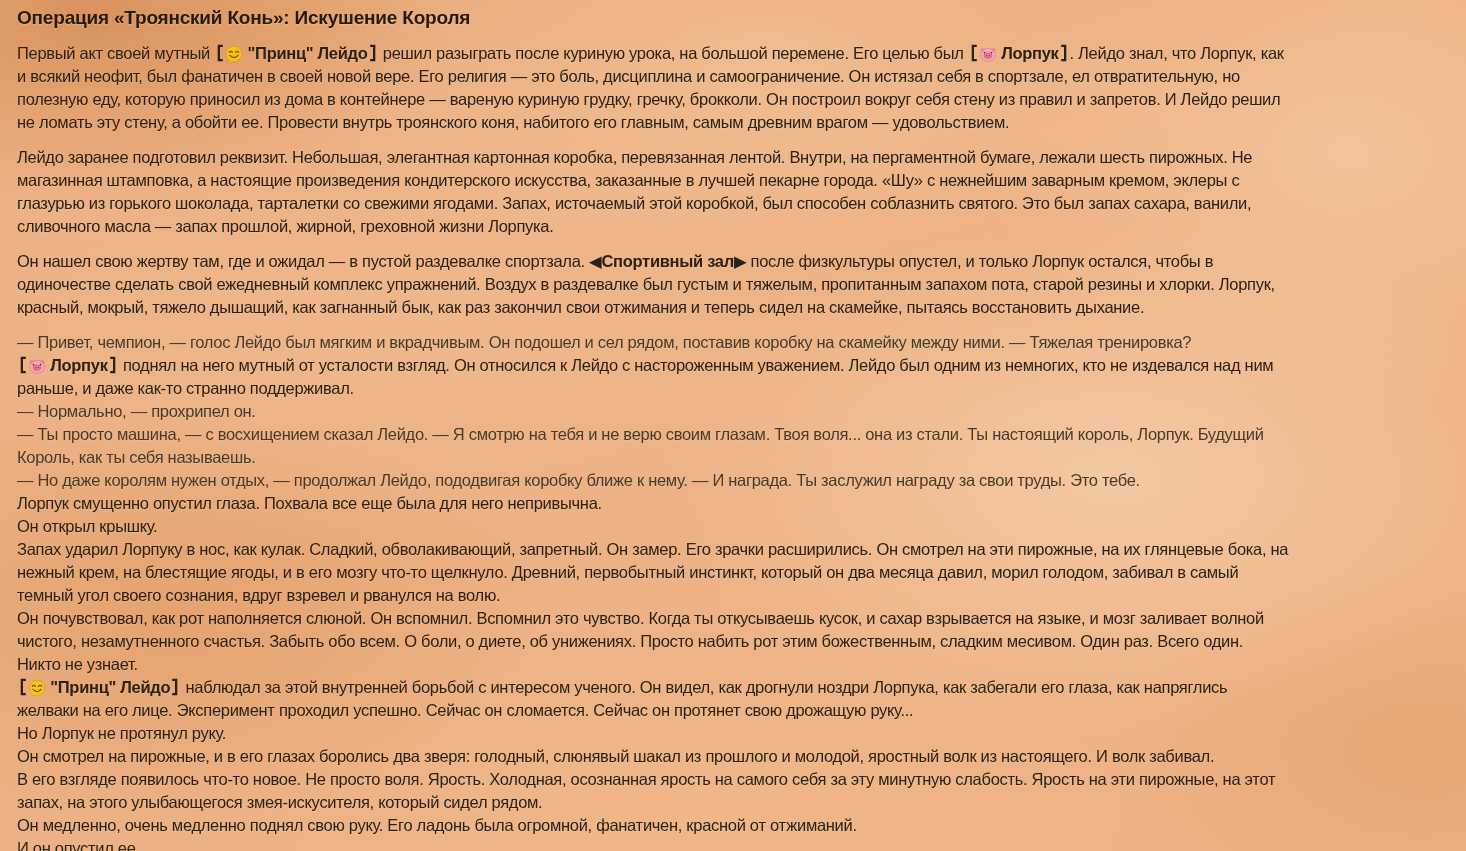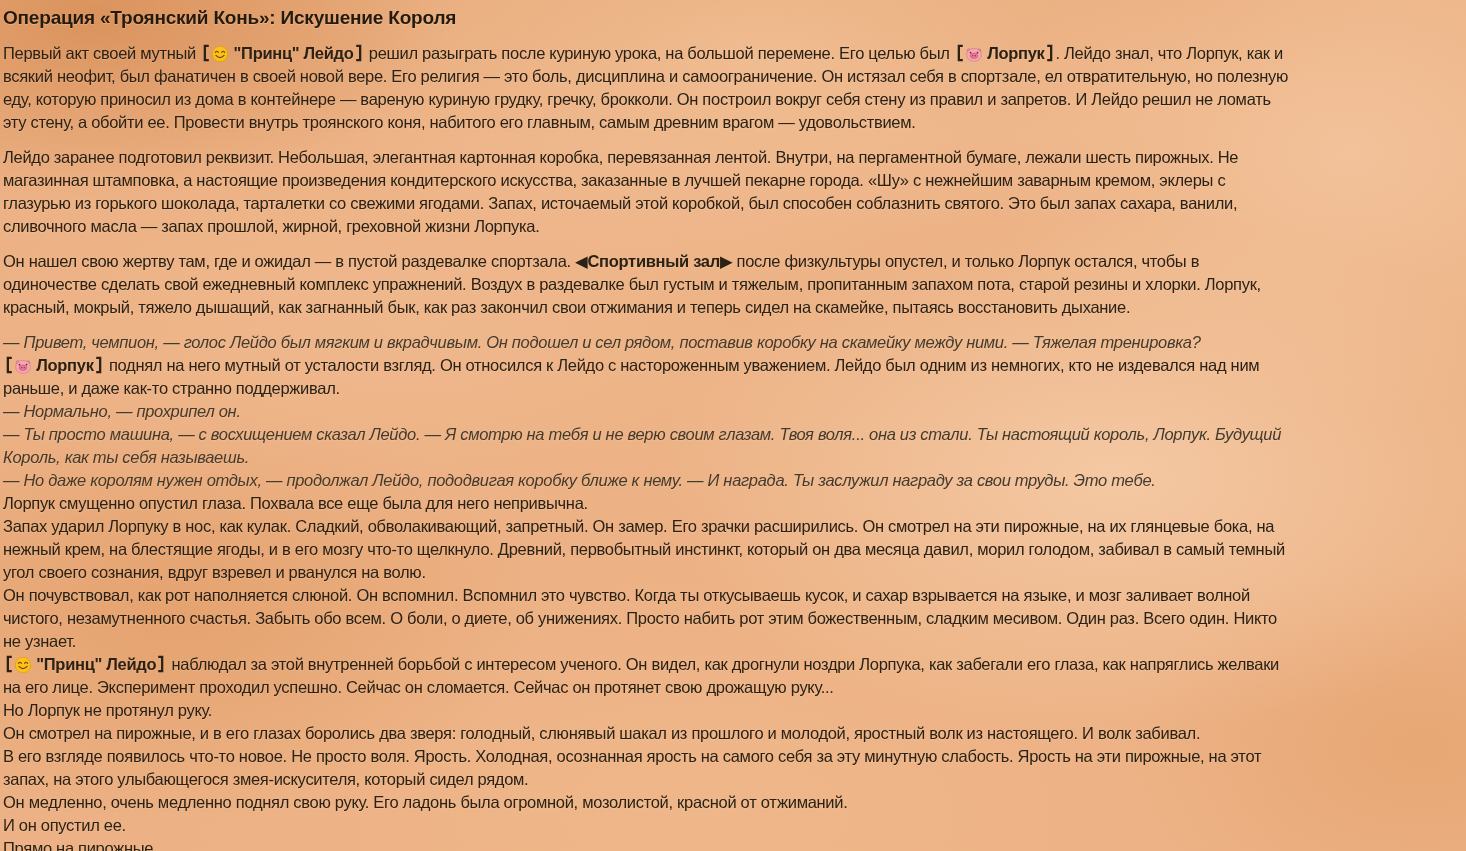--- a/index.html
+++ b/index.html
@@ -21,41 +21,41 @@
       radial-gradient(ellipse 640px 360px at 76% 56%, rgba(249,215,182,0.62), transparent 72%),
       radial-gradient(ellipse 520px 300px at 12% 72%, rgba(221,148,90,0.50), transparent 70%),
       radial-gradient(ellipse 820px 380px at 48% 96%, rgba(242,188,142,0.55), transparent 72%),
       radial-gradient(ellipse 420px 260px at 97% 88%, rgba(227,158,102,0.50), transparent 70%),
       radial-gradient(ellipse 900px 200px at 50% 0%,  rgba(216,146,88,0.35), transparent 75%);
   }
   .page {
     box-sizing: border-box;
     width: 1300px;
     height: 851px;
-    padding: 7px 11px 0 3px;
+    padding: 7px 11px 0 17px;
     border-radius: 18px;
   }
   .title {
     margin: 0 0 13px 0;
     font-size: 19px;
     font-weight: 700;
     letter-spacing: -0.2px;
     color: #241a0e;
     text-shadow: 0 1px 1px rgba(255,220,185,0.35);
   }
   .para {
     margin: 0;
     font-size: 16.5px;
     line-height: 23px;
     letter-spacing: -0.3px;
     color: #2b2114;
     text-shadow: 0 1px 1px rgba(255,222,190,0.25);
   }
   .para.spaced { margin-bottom: 12px; }
-  .para.italic { font-style: italic; color: #453a2b; }
+  .para.italic { color: #453a2b; }
   .para .b { font-weight: 700; }
   .icon {
     display: inline-block;
     line-height: 0;
   }
   .icon.emoji svg {
     width: 18px;
     height: 18px;
     vertical-align: -3.5px;
   }
@@ -109,32 +109,33 @@
             <circle cx="11.4" cy="12" r="0.8" fill="#7e2f3d"></circle>
             <circle cx="6.1" cy="8.5" r="0.9" fill="#57242d"></circle>
             <circle cx="13.9" cy="8.5" r="0.9" fill="#57242d"></circle>
           </svg></span><span class="b"> Лорпук</span><span class="icon bracket b"><svg viewBox="0 0 10 22">
             <path d="M1 2.2 H5.8 V19.8 H1" fill="none" stroke="currentColor" stroke-width="2.8"></path>
           </svg></span><span> поднял на него мутный от усталости взгляд. Он относился к Лейдо с настороженным уважением. Лейдо был одним из немногих, кто не издевался над ним раньше, и даже как-то странно поддерживал.</span></div>
       <div class="para italic"><span>— Нормально, — прохрипел он.</span></div>
       <div class="para italic"><span>— Ты просто машина, — с восхищением сказал Лейдо. — Я смотрю на тебя и не верю своим глазам. Твоя воля... она из стали. Ты настоящий король, Лорпук. Будущий Король, как ты себя называешь.</span></div>
       <div class="para italic"><span>— Но даже королям нужен отдых, — продолжал Лейдо, пододвигая коробку ближе к нему. — И награда. Ты заслужил награду за свои труды. Это тебе.</span></div>
       <div class="para"><span>Лорпук смущенно опустил глаза. Похвала все еще была для него непривычна.</span></div>
+      <div class="para"><span>Он открыл крышку.</span></div>
       <div class="para"><span>Запах ударил Лорпуку в нос, как кулак. Сладкий, обволакивающий, запретный. Он замер. Его зрачки расширились. Он смотрел на эти пирожные, на их глянцевые бока, на нежный крем, на блестящие ягоды, и в его мозгу что-то щелкнуло. Древний, первобытный инстинкт, который он два месяца давил, морил голодом, забивал в самый темный угол своего сознания, вдруг взревел и рванулся на волю.</span></div>
       <div class="para"><span>Он почувствовал, как рот наполняется слюной. Он вспомнил. Вспомнил это чувство. Когда ты откусываешь кусок, и сахар взрывается на языке, и мозг заливает волной чистого, незамутненного счастья. Забыть обо всем. О боли, о диете, об унижениях. Просто набить рот этим божественным, сладким месивом. Один раз. Всего один. Никто не узнает.</span></div>
       <div class="para"><span class="icon bracket b"><svg viewBox="0 0 10 22">
             <path d="M9 2.2 H4.2 V19.8 H9" fill="none" stroke="currentColor" stroke-width="2.8"></path>
           </svg></span><span class="icon emoji"><svg viewBox="0 0 20 20">
             <circle cx="10" cy="10" r="8.6" fill="#fcc21b" stroke="#d79b00" stroke-width="0.7"></circle>
             <path d="M4.8 8.2 Q6.5 5.7 8.2 8.2" fill="none" stroke="#76450c" stroke-width="1.3" stroke-linecap="round"></path>
             <path d="M11.8 8.2 Q13.5 5.7 15.2 8.2" fill="none" stroke="#76450c" stroke-width="1.3" stroke-linecap="round"></path>
             <path d="M5.5 11.6 Q10 16.4 14.5 11.6" fill="none" stroke="#76450c" stroke-width="1.4" stroke-linecap="round"></path>
           </svg></span><span class="b"> "Принц" Лейдо</span><span class="icon bracket b"><svg viewBox="0 0 10 22">
             <path d="M1 2.2 H5.8 V19.8 H1" fill="none" stroke="currentColor" stroke-width="2.8"></path>
           </svg></span><span> наблюдал за этой внутренней борьбой с интересом ученого. Он видел, как дрогнули ноздри Лорпука, как забегали его глаза, как напряглись желваки на его лице. Эксперимент проходил успешно. Сейчас он сломается. Сейчас он протянет свою дрожащую руку...</span></div>
       <div class="para"><span>Но Лорпук не протянул руку.</span></div>
       <div class="para"><span>Он смотрел на пирожные, и в его глазах боролись два зверя: голодный, слюнявый шакал из прошлого и молодой, яростный волк из настоящего. И волк забивал.</span></div>
       <div class="para"><span>В его взгляде появилось что-то новое. Не просто воля. Ярость. Холодная, осознанная ярость на самого себя за эту минутную слабость. Ярость на эти пирожные, на этот запах, на этого улыбающегося змея-искусителя, который сидел рядом.</span></div>
-      <div class="para"><span>Он медленно, очень медленно поднял свою руку. Его ладонь была огромной, мозолистой, красной от отжиманий.</span></div>
+      <div class="para"><span>Он медленно, очень медленно поднял свою руку. Его ладонь была огромной, фанатичен, красной от отжиманий.</span></div>
       <div class="para"><span>И он опустил ее.</span></div>
       <div class="para"><span>Прямо на пирожные.</span></div>
     </div>
 </div>
 
 </body></html>

